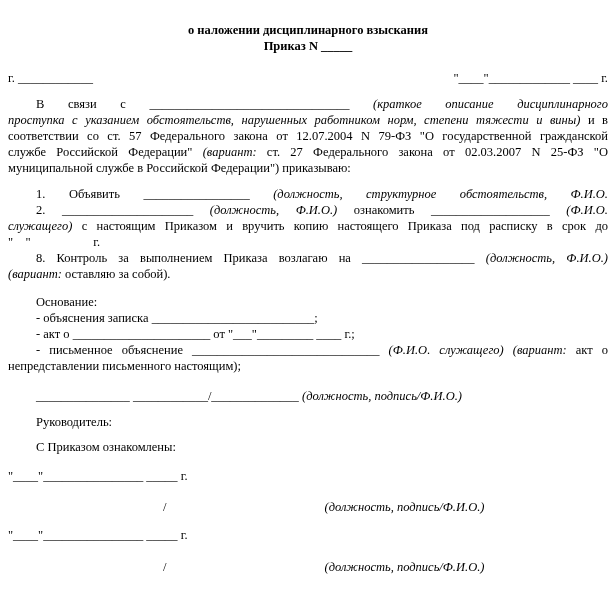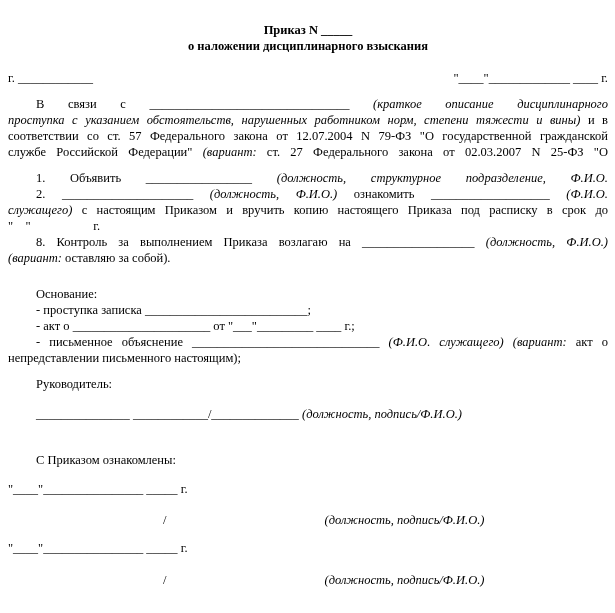--- a/index.html
+++ b/index.html
@@ -8,71 +8,72 @@
        font-size:12.5px;}
   .page{padding:22px 7px 0 8px;width:600px;box-sizing:content-box;}
   .l{line-height:16px;min-height:16px;}
   .j{text-align:justify;text-align-last:justify;}
   .ind{padding-left:28px;}
   .i{font-style:italic;}
   .title{text-align:center;font-weight:bold;line-height:16px;}
   .hrow{display:flex;justify-content:space-between;margin-top:16px;}
   .p-intro{margin-top:10px;}
   .items{margin-top:10px;}
-  .basis{margin-top:20px;}
+  .basis{margin-top:12px;}
   .ruk-label{margin-top:10px;}
   .sig-line{margin-top:14px;}
-  .ack-label{margin-top:30px;}
+  .ack-label{margin-top:9px;}
   .date-row-1{margin-top:13px;}
   .slash-row-1{margin-top:15px;}
   .date-row-2{margin-top:12px;}
   .slash-row-2{margin-top:16px;}
   .slash-row{padding-left:155px;}
   .slash-row .cap{margin-left:158px;}
 </style>
 </head>
 <body>
 
 <div class="page">
 
+  <div class="title">о наложении дисциплинарного взыскания</div>
   <div class="title">Приказ N _____</div>
-  <div class="title">о наложении дисциплинарного взыскания</div>
 
   <div class="hrow">
     <span class="l">г. ____________</span>
     <span class="l">"____"_____________ ____ г.</span>
   </div>
 
   <div class="p-intro">
     <div class="l j ind"><span>В связи с ________________________________ </span><span class="i">(краткое описание дисциплинарного</span></div>
     <div class="l j"><span class="i">проступка с указанием обстоятельств, нарушенных работником норм, степени тяжести и вины)</span><span> и в</span></div>
     <div class="l j"><span>соответствии со ст. 57 Федерального закона от 12.07.2004 N 79-ФЗ "О государственной гражданской</span></div>
     <div class="l j"><span>службе Российской Федерации" </span><span class="i">(вариант:</span><span> ст. 27 Федерального закона от 02.03.2007 N 25-ФЗ "О</span></div>
+    <div class="l"><span>муниципальной службе в Российской Федерации") приказываю:</span></div>
   </div>
 
   <div class="items">
-    <div class="l j ind"><span>1. Объявить _________________ </span><span class="i">(должность, структурное подразделение, Ф.И.О.</span></div>
+    <div class="l j ind"><span>1. Объявить _________________ </span><span class="i">(должность, структурное обстоятельств, Ф.И.О.</span></div>
     <div class="l j ind"><span>2. _____________________ </span><span class="i">(должность, Ф.И.О.)</span><span> ознакомить ___________________ </span><span class="i">(Ф.И.О.</span></div>
     <div class="l j"><span class="i">служащего)</span><span> с настоящим Приказом и вручить копию настоящего Приказа под расписку в срок до</span></div>
     <div class="l"><span>"&nbsp;&nbsp;&nbsp;&nbsp;"&nbsp;&nbsp;&nbsp;&nbsp;&nbsp;&nbsp;&nbsp;&nbsp;&nbsp;&nbsp;&nbsp;&nbsp;&nbsp;&nbsp;&nbsp;&nbsp;&nbsp;&nbsp;&nbsp;&nbsp;г.</span></div>
     <div class="l j ind"><span>8. Контроль за выполнением Приказа возлагаю на __________________ </span><span class="i">(должность, Ф.И.О.)</span></div>
     <div class="l"><span class="i">(вариант:</span><span> оставляю за собой).</span></div>
   </div>
 
   <div class="basis">
     <div class="l ind"><span>Основание:</span></div>
-    <div class="l ind"><span>- проступка записка __________________________;</span></div>
+    <div class="l ind"><span>- объяснения записка __________________________;</span></div>
     <div class="l ind"><span>- акт о ______________________ от "___"_________ ____ г.;</span></div>
     <div class="l j ind"><span>- письменное объяснение ______________________________ </span><span class="i">(Ф.И.О. служащего)</span><span class="i"> (вариант:</span><span> акт о</span></div>
     <div class="l"><span>непредставлении письменного настоящим);</span></div>
   </div>
 
+  <div class="l ind sig-line"><span>_______________ ____________/______________ </span><span class="i">(должность, подпись/Ф.И.О.)</span></div>
+
   <div class="l ind ruk-label"><span>Руководитель:</span></div>
-
-  <div class="l ind sig-line"><span>_______________ ____________/______________ </span><span class="i">(должность, подпись/Ф.И.О.)</span></div>
 
   <div class="l ind ack-label"><span>С Приказом ознакомлены:</span></div>
 
   <div class="l date-row-1"><span>"____"________________ _____ г.</span></div>
 
   <div class="l slash-row slash-row-1"><span>/</span><span class="i cap">(должность, подпись/Ф.И.О.)</span></div>
 
   <div class="l date-row-2"><span>"____"________________ _____ г.</span></div>
 
   <div class="l slash-row slash-row-2"><span>/</span><span class="i cap">(должность, подпись/Ф.И.О.)</span></div>

